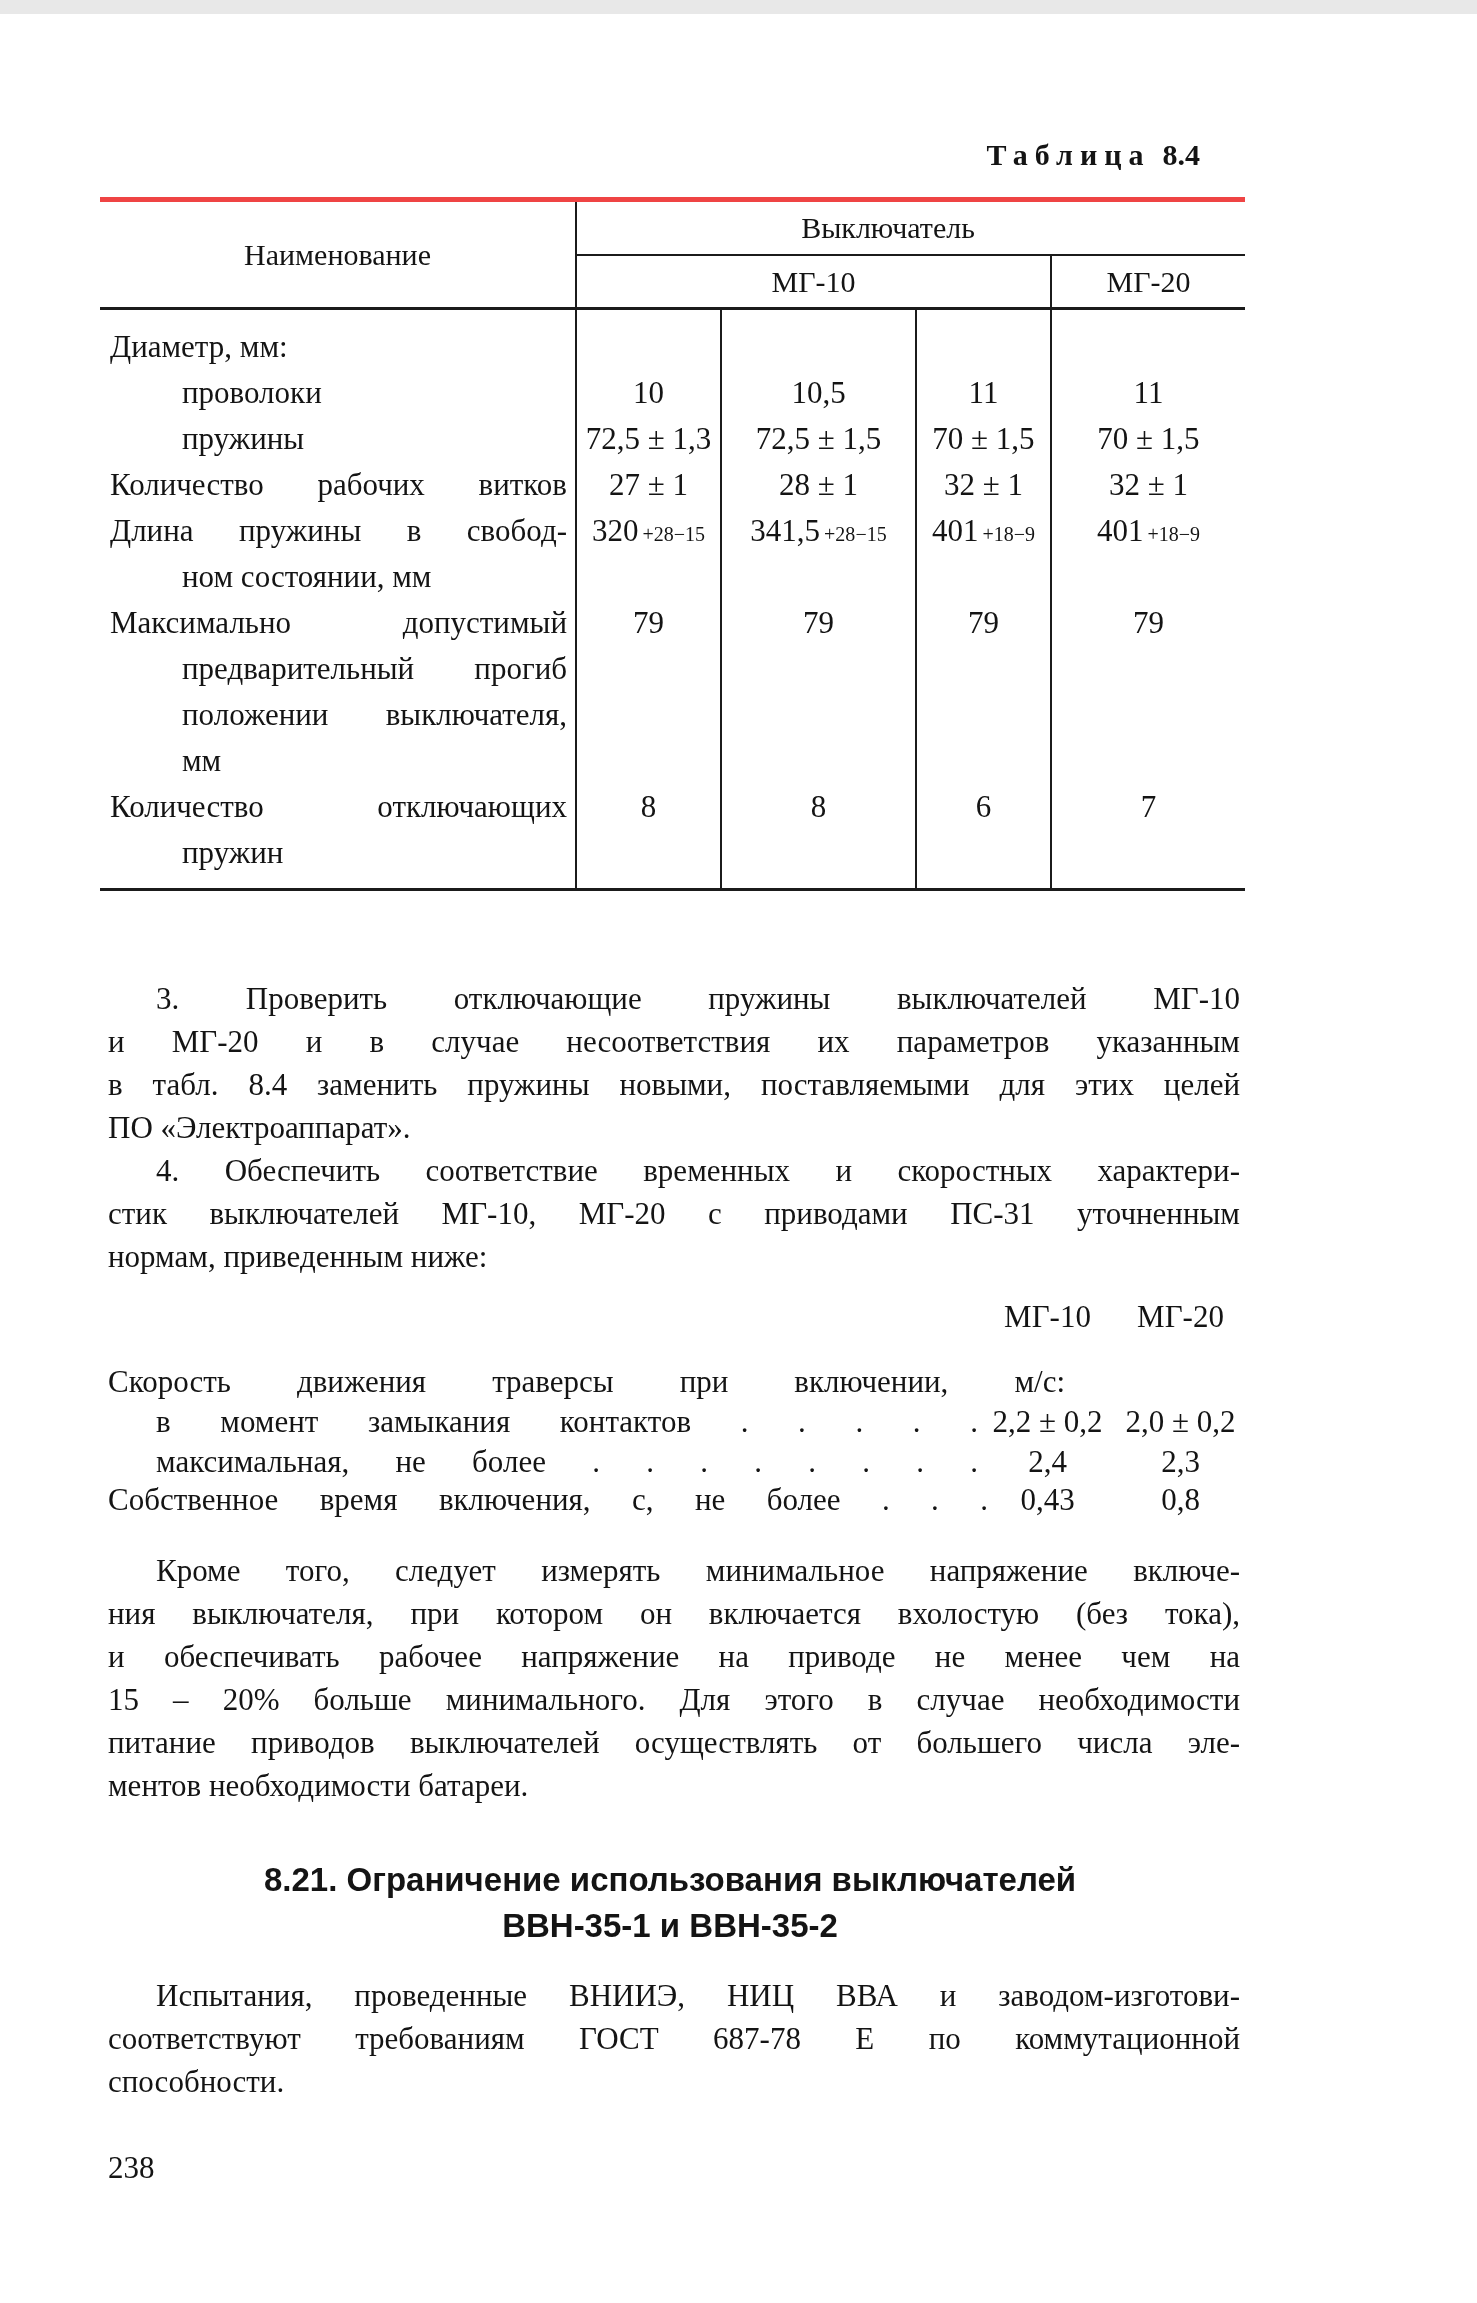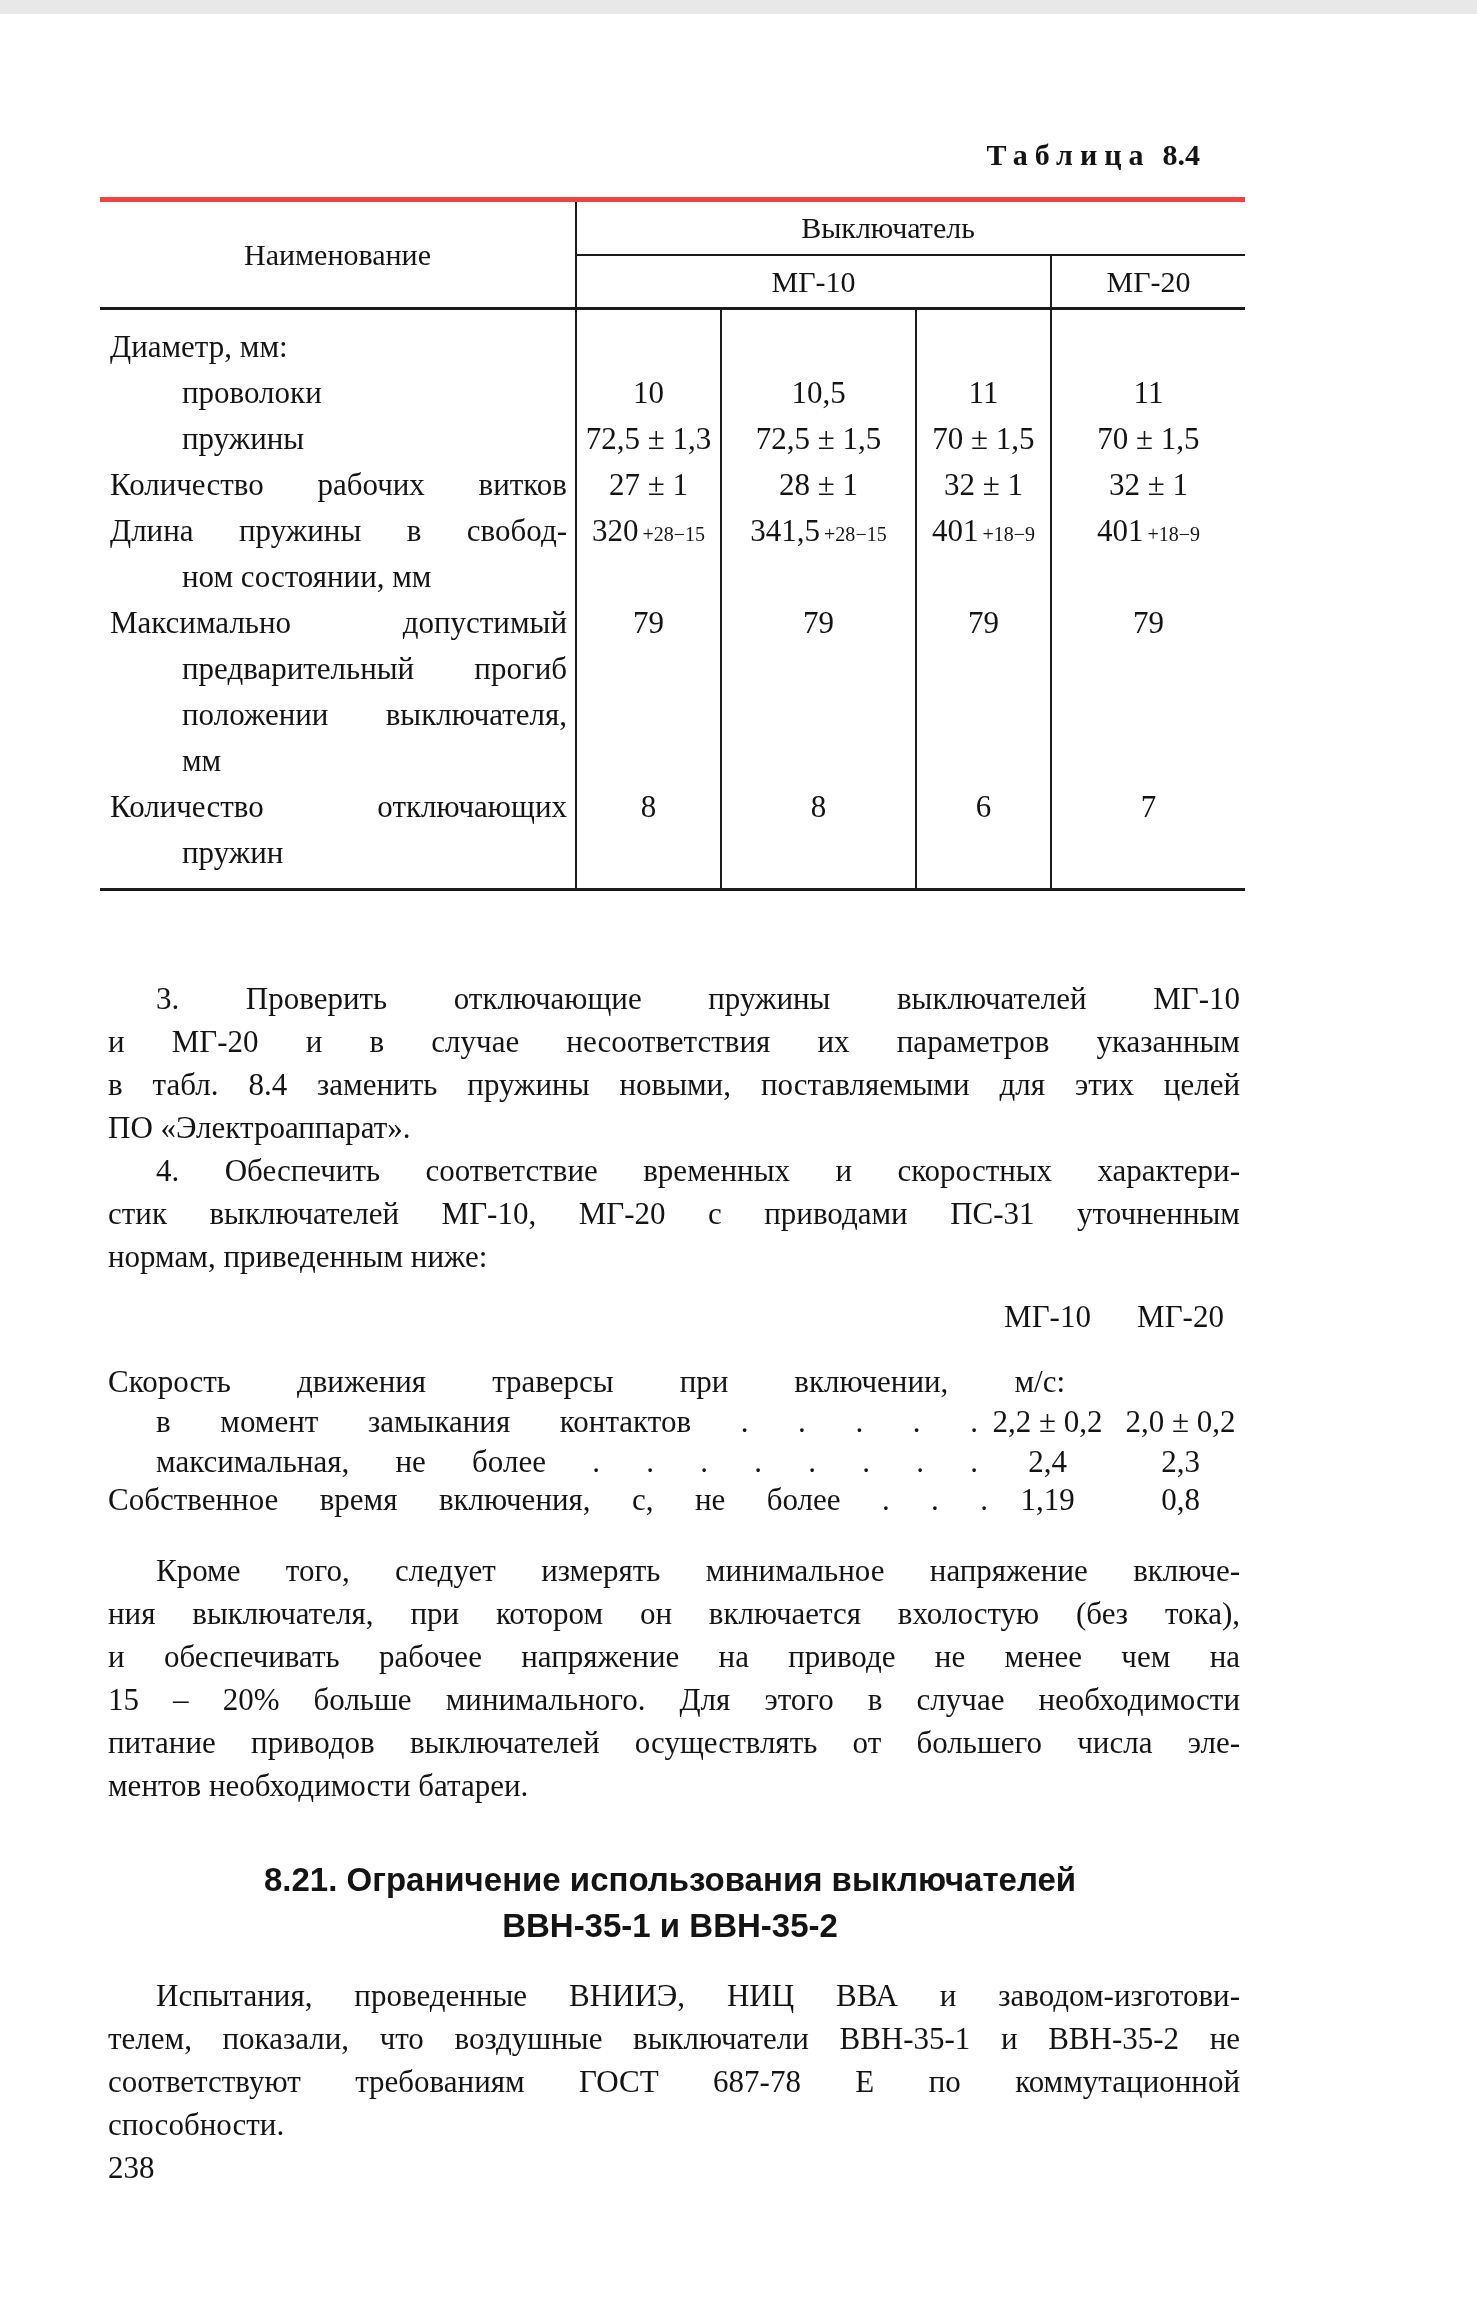--- a/index.html
+++ b/index.html
@@ -174,39 +174,38 @@
 
   <div class="abs spl spj" style="top:1388px;left:156px;width:822px;">в момент замыкания контактов .  .  .  .  .</div>
   <div class="abs spv" style="top:1388px;left:980px;width:135px;">2,2 ± 0,2</div>
   <div class="abs spv" style="top:1388px;left:1113px;width:135px;">2,0 ± 0,2</div>
 
   <div class="abs spl spj" style="top:1428px;left:156px;width:822px;">максимальная, не более .  .  .  .  .  .  .  .</div>
   <div class="abs spv" style="top:1428px;left:980px;width:135px;">2,4</div>
   <div class="abs spv" style="top:1428px;left:1113px;width:135px;">2,3</div>
 
   <div class="abs spl spj" style="top:1466px;left:108px;width:880px;">Собственное время включения, с, не более .  .  .</div>
-  <div class="abs spv" style="top:1466px;left:980px;width:135px;">1,19</div>
+  <div class="abs spv" style="top:1466px;left:980px;width:135px;">0,43</div>
   <div class="abs spv" style="top:1466px;left:1113px;width:135px;">0,8</div>
 
   <div class="abs para" style="top:1535px;">
     <div class="pline pj ind1">Кроме того, следует измерять минимальное напряжение включе-</div>
     <div class="pline pj">ния выключателя, при котором он включается вхолостую (без тока),</div>
     <div class="pline pj">и обеспечивать рабочее напряжение на приводе не менее чем на</div>
     <div class="pline pj">15 – 20% больше минимального. Для этого в случае необходимости</div>
     <div class="pline pj">питание приводов выключателей осуществлять от большего числа эле-</div>
     <div class="pline">ментов необходимости батареи.</div>
   </div>
 
   <div class="abs h821">
     <div>8.21. Ограничение использования выключателей</div>
     <div>ВВН-35-1 и ВВН-35-2</div>
   </div>
 
   <div class="abs para" style="top:1960px;">
     <div class="pline pj ind1">Испытания, проведенные ВНИИЭ, НИЦ ВВА и заводом-изготови-</div>
-    <div class="pline pj">телем, показали, что воздушные выключатели ВВН-35-1 и ВВН-35-2 не</div>
     <div class="pline pj">соответствуют требованиям ГОСТ 687-78 Е по коммутационной</div>
     <div class="pline">способности.</div>
   </div>
 
   <div class="abs pagenum">238</div>
 
 </div>
 
 </body></html>

